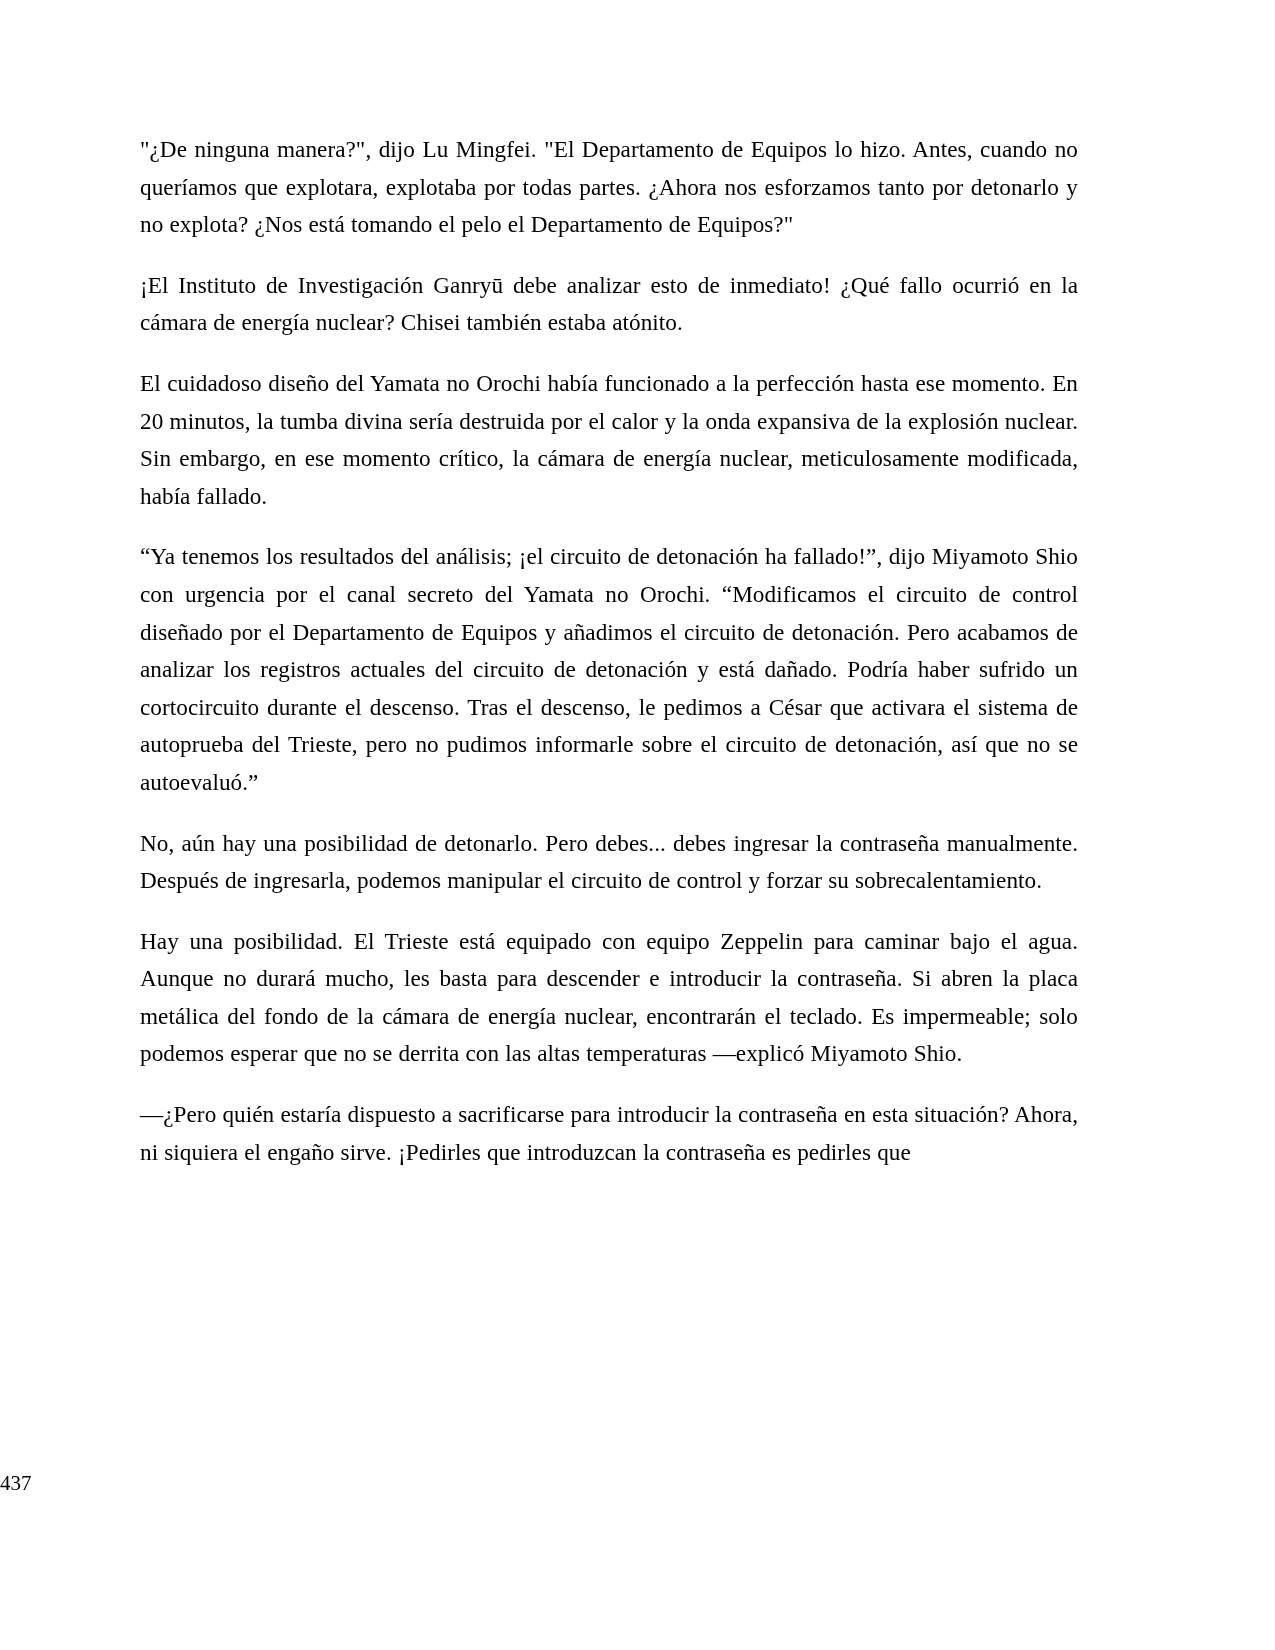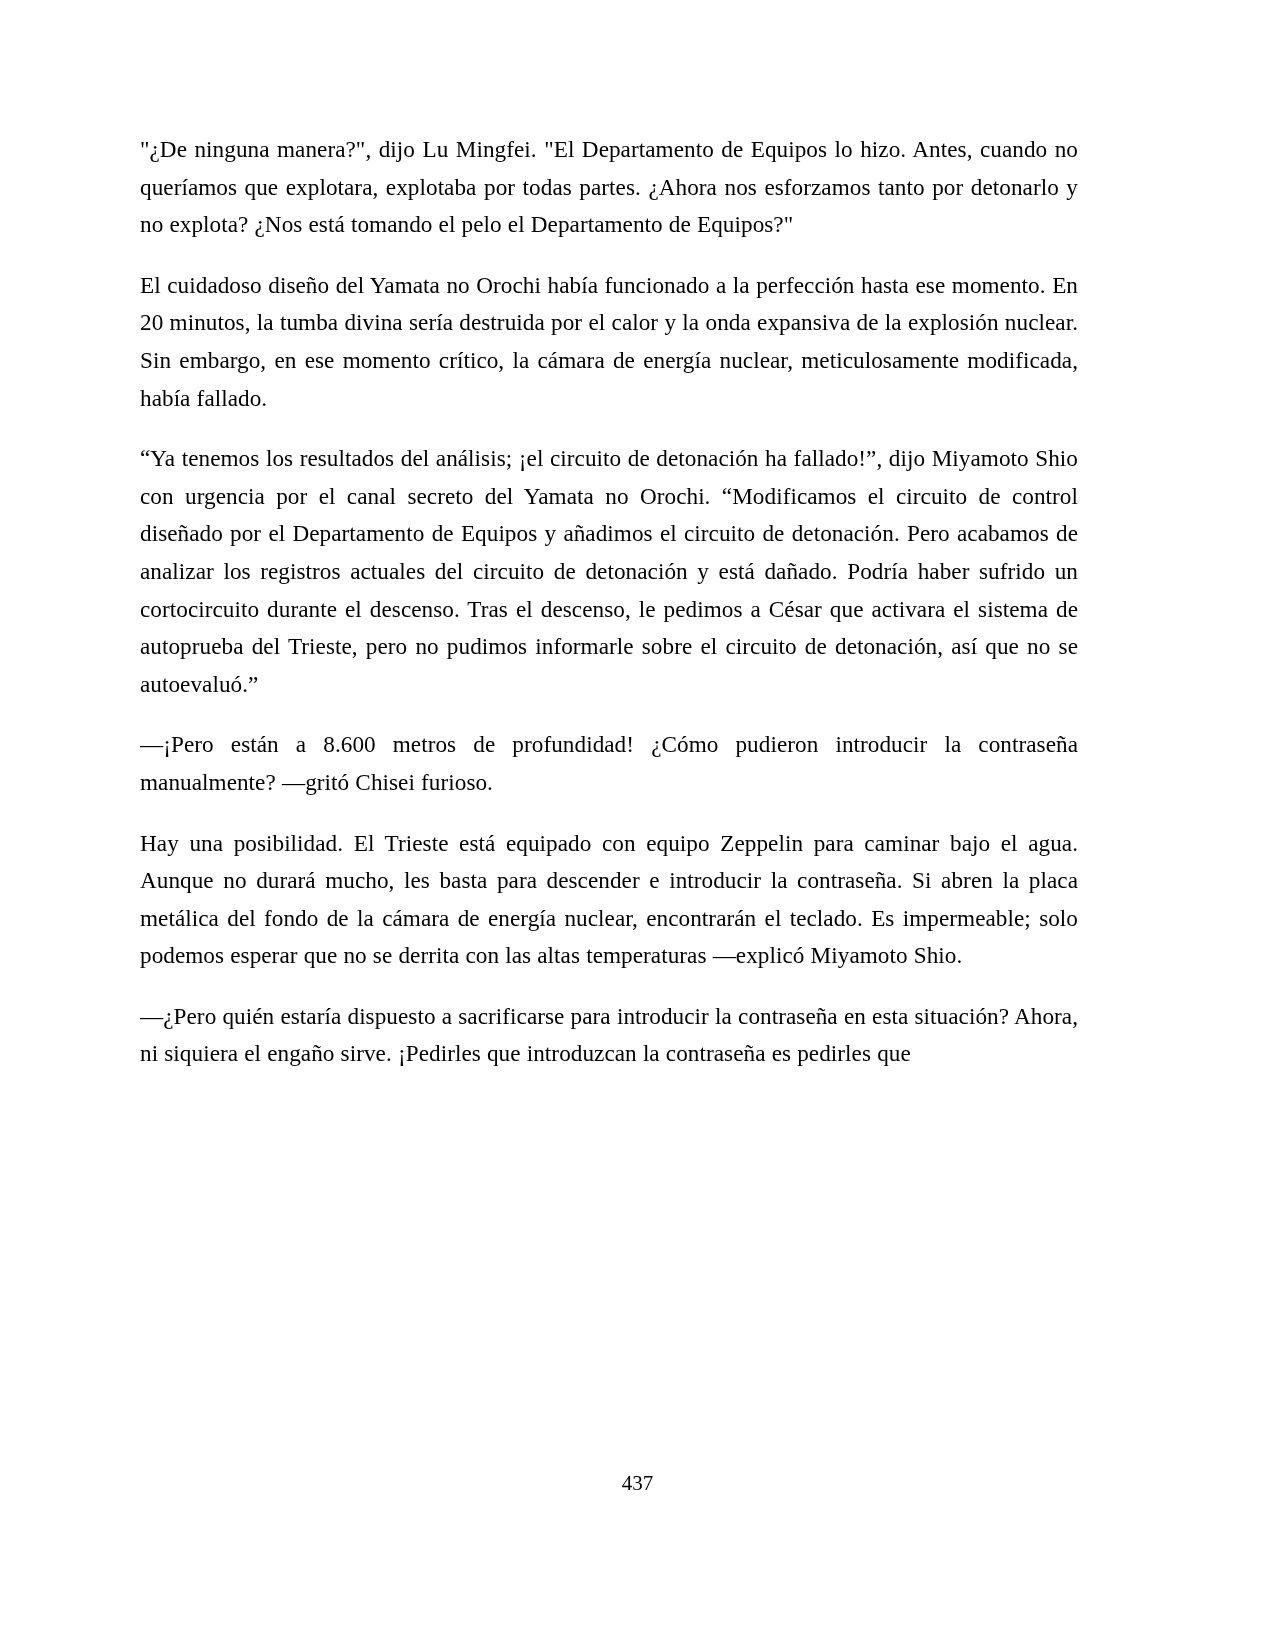--- a/index.html
+++ b/index.html
@@ -45,44 +45,45 @@
     margin-top: 20px;
   }
   .para.last-open {
     
   }
   .folio {
     position: absolute;
     left: 0;
     top: 1470px;
     width: 1275px;
-    text-align: center;
+    text-align: left;
     font-size: 21px;
     line-height: 26px;
     color: #000000;
   }
 </style>
 </head>
 <body>
 
 <div class="page">
 
   <div class="content">
 
     <p class="para">"¿De ninguna manera?", dijo Lu Mingfei. "El Departamento de Equipos lo hizo. Antes, cuando no queríamos que explotara, explotaba por todas partes. ¿Ahora nos esforzamos tanto por detonarlo y no explota? ¿Nos está tomando el pelo el Departamento de Equipos?"</p>
 
+    <p class="para">¡El Instituto de Investigación Ganryū debe analizar esto de inmediato! ¿Qué fallo ocurrió en la cámara de energía nuclear? Chisei también estaba atónito.</p>
 
     <p class="para">El cuidadoso diseño del Yamata no Orochi había funcionado a la perfección hasta ese momento. En 20 minutos, la tumba divina sería destruida por el calor y la onda expansiva de la explosión nuclear. Sin embargo, en ese momento crítico, la cámara de energía nuclear, meticulosamente modificada, había fallado.</p>
 
     <p class="para">“Ya tenemos los resultados del análisis; ¡el circuito de detonación ha fallado!”, dijo Miyamoto Shio con urgencia por el canal secreto del Yamata no Orochi. “Modificamos el circuito de control diseñado por el Departamento de Equipos y añadimos el circuito de detonación. Pero acabamos de analizar los registros actuales del circuito de detonación y está dañado. Podría haber sufrido un cortocircuito durante el descenso. Tras el descenso, le pedimos a César que activara el sistema de autoprueba del Trieste, pero no pudimos informarle sobre el circuito de detonación, así que no se autoevaluó.”</p>
 
 
 
+    <p class="para">No, aún hay una posibilidad de detonarlo. Pero debes... debes ingresar la contraseña manualmente. Después de ingresarla, podemos manipular el circuito de control y forzar su sobrecalentamiento.</p>
 
-    <p class="para">—¡Pero están a 8.600 metros de profundidad! ¿Cómo pudieron introducir la contraseña manualmente? —gritó Chisei furioso.</p>
 
     <p class="para">Hay una posibilidad. El Trieste está equipado con equipo Zeppelin para caminar bajo el agua. Aunque no durará mucho, les basta para descender e introducir la contraseña. Si abren la placa metálica del fondo de la cámara de energía nuclear, encontrarán el teclado. Es impermeable; solo podemos esperar que no se derrita con las altas temperaturas —explicó Miyamoto Shio.</p>
 
     <p class="para last-open">—¿Pero quién estaría dispuesto a sacrificarse para introducir la contraseña en esta situación? Ahora, ni siquiera el engaño sirve. ¡Pedirles que introduzcan la contraseña es pedirles que</p>
 
   </div>
 
   <div class="folio">437</div>
 
 </div>

